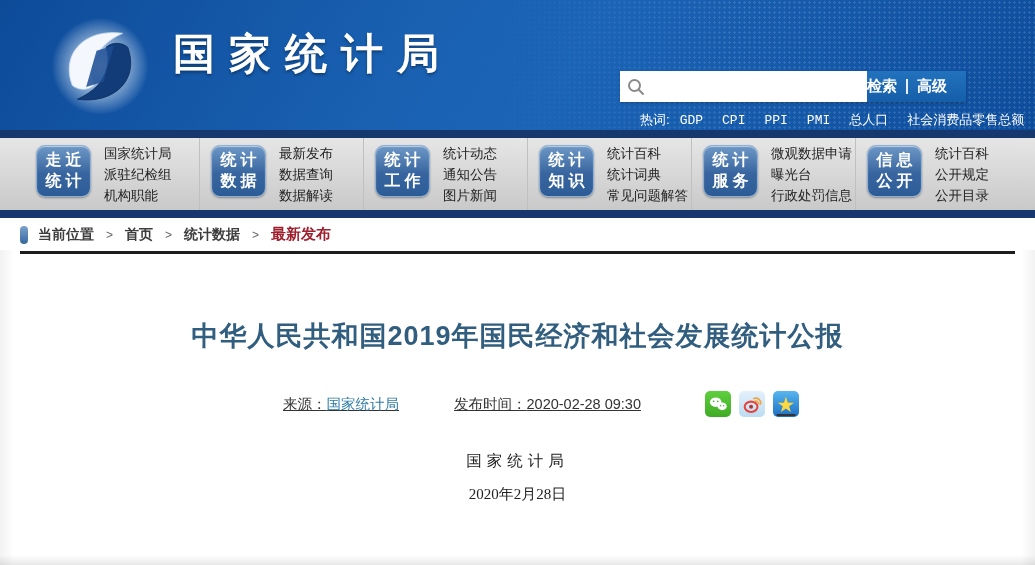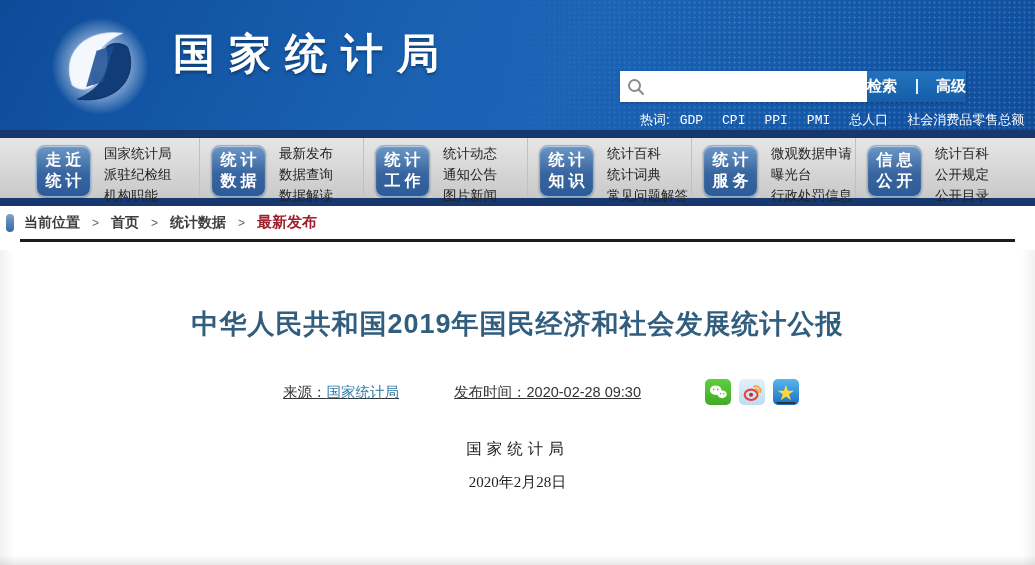--- a/index.html
+++ b/index.html
@@ -18,44 +18,44 @@
   .logo-wrap { position:absolute; left:48px; top:16px; width:104px; height:104px; cursor:pointer; }
   .site-titles { position:absolute; left:173px; top:26px; color:#fff; }
   .site-title { font-size:42px; font-weight:bold; letter-spacing:14px; text-shadow:0 2px 3px rgba(0,0,0,.35); }
   .site-subtitle { font-size:20px; margin-top:8px; color:#f2f6fc; text-shadow:0 1px 2px rgba(0,0,0,.3); }
 
   .search-area { position:absolute; left:620px; top:71px; width:346px; }
   .search-box { display:flex; height:31px; box-shadow:0 1px 2px rgba(0,0,0,.3); }
   .search-input-wrap { display:flex; align-items:center; background:#fff; width:247px; padding-left:6px; }
   .search-input { border:none; outline:none; flex:1; height:100%; font-size:14px; background:transparent; }
   .search-btn { width:99px; background:linear-gradient(180deg,#2272bd,#155ea9); color:#fff; display:flex;
-    align-items:center; justify-content:space-between; gap:9px; font-size:15px; font-weight:bold; cursor:pointer; }
+    align-items:center; justify-content:flex-start; gap:9px; font-size:15px; font-weight:bold; cursor:pointer; }
   .btn-divider { width:2px; height:15px; background:#e8eef6; display:inline-block; }
   .hot-words { margin-top:9px; display:flex; align-items:baseline; color:#fff; font-size:13px; white-space:nowrap; }
   .hot-words .hw-label { margin-right:10px;margin-left:20px; }
   .hot-words a { color:#fff; text-decoration:none; margin-right:19px; cursor:pointer;
     font-family:"Liberation Mono","DejaVu Sans Mono","DejaVu Sans",monospace; }
   .hot-words a.cjk { font-family:Liberation Sans, sans-serif; }
 
   
   .navy-strip { height:8px; background:#16386f; }
-  .main-nav { height:60px; background:linear-gradient(180deg,#e6e6e6 0%,#d6d6d6 55%,#c9c9c9 100%);
+  .main-nav { height:72px; background:linear-gradient(180deg,#e6e6e6 0%,#d6d6d6 55%,#c9c9c9 100%);
     display:flex; padding-left:36px; }
   .nav-group { flex:0 0 163px; display:flex; align-items:flex-start; padding-top:7px; position:relative; }
   .nav-group + .nav-group { border-left:1px solid #c0c0c0; padding-left:11px; flex-basis:164px; }
   .nav-tab { width:55px; height:52px; border-radius:9px; cursor:pointer;
     background:linear-gradient(180deg,#6d98c6 0%,#38659f 55%,#2c5c97 100%);
     border:1px solid #8fb0d2; box-shadow:inset 0 1px 1px rgba(255,255,255,.55), 0 1px 2px rgba(0,0,0,.35);
     color:#fff; font-weight:bold; font-size:16px; line-height:1.3; display:flex; flex-direction:column;
     align-items:center; justify-content:center; letter-spacing:4px; text-indent:4px; }
   .nav-links { list-style:none; margin-left:13px; margin-top:-2px; }
   .nav-links li { font-size:13.5px; color:#222; line-height:21px; cursor:pointer; white-space:nowrap; }
 
   
-  .breadcrumb-row { display:flex; align-items:center; height:33px; padding-left:6px; font-size:14px; color:#444; }
+  .breadcrumb-row { display:flex; align-items:center; height:33px; padding-left:20px; font-size:14px; color:#444; }
   .crumb-capsule { width:8px; height:18px; border-radius:4px; margin-right:10px;
     background:linear-gradient(180deg,#7ba3cd,#35689f); }
   .breadcrumb-row .bc-label { font-weight:bold; color:#3d3d3d; }
   .breadcrumb-row .bc-sep { margin:0 12px; color:#666; font-size:12px; }
   .breadcrumb-row a { color:#3d3d3d; font-weight:bold; text-decoration:none; cursor:pointer; }
   .breadcrumb-row .bc-current { color:#9e1f2d; font-weight:bold; font-size:15px; }
   .crumb-line { margin:0 20px; border-bottom:3px solid #1c1c1c; }
 
   
   .article { position:relative; }

